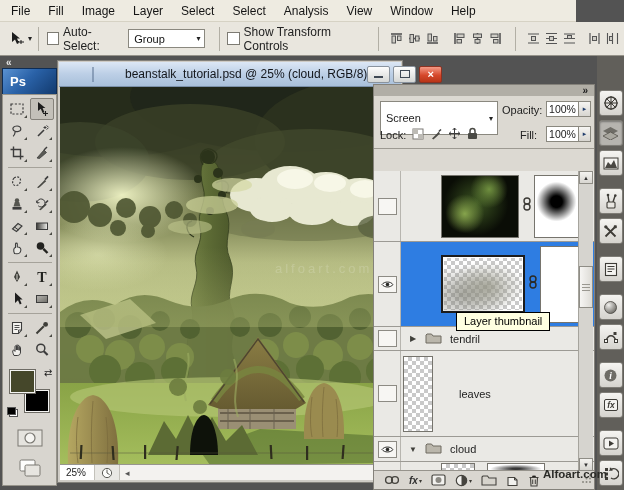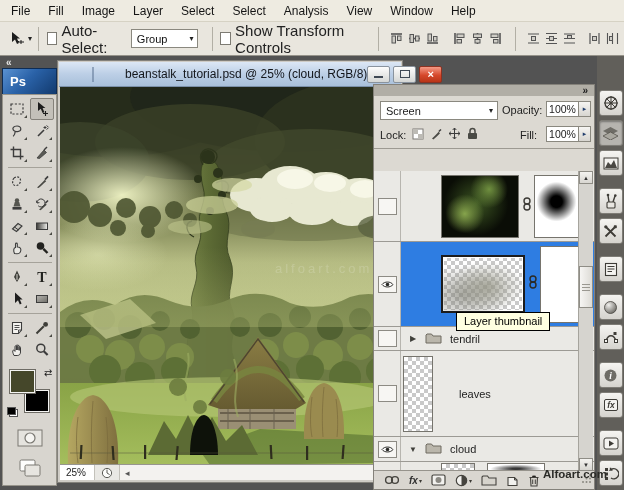--- a/index.html
+++ b/index.html
@@ -1,29 +1,29 @@
 <!DOCTYPE html>
 <html><head>
 <meta charset="utf-8">
 <style>
   html,body{margin:0;padding:0;background:#444;}
   #app{position:relative;width:624px;height:490px;background:#535353;overflow:hidden;
        font-family:"Liberation Sans",sans-serif;-webkit-font-smoothing:antialiased;color:#111;}
   
-  .menu-bar{position:absolute;left:0;top:0;width:624px;height:22px;background:#eeebe1;
+  .menu-bar{position:absolute;left:0;top:0;width:576px;height:22px;background:#eeebe1;
             border-bottom:1px solid #d6d2c4;display:flex;align-items:center;padding-left:2px;box-sizing:border-box;}
   .menu-item{font-size:12px;padding:3px 9px;color:#151515;cursor:default;}
   
   .options-bar{position:absolute;left:0;top:22px;width:624px;height:34px;background:#e9e6de;
                border-bottom:1px solid #96938a;display:flex;align-items:center;box-sizing:border-box;}
   .vsep{width:1px;height:24px;background:#b2afa5;margin:0 6px;}
   .tool-preview{display:flex;align-items:center;margin-left:8px;}
   .caret{font-size:8px;color:#222;margin-left:4px;}
   .checkbox{width:11px;height:11px;background:#fff;border:1px solid #7d7b73;display:inline-block;margin:0 4px 0 2px;}
-  .opt-label{font-size:15px;color:#222;}
+  .opt-label{font-size:12px;color:#222;}
   .mini-select{width:72px;height:17px;background:#fff;border:1px solid #8a887f;display:flex;align-items:center;
                justify-content:space-between;padding:0 3px 0 5px;font-size:11px;margin-left:5px;}
   .mini-select .caret{font-size:8px;}
   .align-group{display:flex;gap:3px;margin:0 4px;}
   .align-btn{width:15px;height:15px;display:flex;align-items:center;justify-content:center;}
   .align-btn svg{display:block;}
   
   .left-palette{position:absolute;left:2px;top:56px;width:55px;bottom:0;}
   .collapse-bar{height:12px;display:flex;align-items:center;padding-left:4px;font-size:10px;color:#e8e8e8;font-weight:bold;}
   .ps-header{height:25px;background:linear-gradient(135deg,#5a92d2 0%,#2a62a8 45%,#123a6e 100%);
@@ -73,21 +73,21 @@
   .right-panel{position:absolute;left:373px;top:84px;width:222px;height:406px;background:#dcd9d2;
                border:1px solid #84817a;box-sizing:border-box;z-index:3;}
   .panel-topbar{height:11px;background:#b1aea6;display:flex;justify-content:flex-end;align-items:center;padding-right:6px;}
   .chevrons{font-size:10px;font-weight:bold;color:#1a1a1a;line-height:1;}
   .tabs-row{height:23px;background:#b1aea6;display:flex;align-items:flex-end;padding-left:4px;position:relative;}
   .tab{font-size:11px;color:#222;background:linear-gradient(#d3d0c8,#c0bdb5);border:1px solid #8b887f;border-bottom:none;
        border-radius:3px 3px 0 0;padding:3px 8px 3px 8px;margin-right:2px;}
   .tab.active{background:#dcd9d2;padding-bottom:4px;}
   .panel-menu-icon{position:absolute;right:4px;bottom:3px;font-size:9px;color:#1a1a1a;letter-spacing:-1px;}
   .panel-controls{height:52px;border-bottom:1px solid #9d9a92;position:relative;font-size:11px;color:#222;}
-  .blend-select{position:absolute;left:6px;top:5px;width:118px;height:19px;background:#fff;border:1px solid #8a887f;
+  .blend-select{position:absolute;left:6px;top:5px;width:118px;height:34px;background:#fff;border:1px solid #8a887f;
                 display:flex;align-items:center;justify-content:space-between;padding:0 4px 0 5px;box-sizing:border-box;}
   .blend-select .caret{font-size:8px;}
   .opacity-label{position:absolute;left:128px;top:8px;}
   .val-box{position:absolute;width:33px;height:16px;background:#fff;border:1px solid #8a887f;font-size:10.5px;
            display:flex;align-items:center;justify-content:center;box-sizing:border-box;}
   .spin-btn{position:absolute;width:13px;height:16px;background:linear-gradient(#f6f5f2,#d7d5d0);
             border:1px solid #8a887f;font-size:7px;display:flex;align-items:center;justify-content:center;
             box-sizing:border-box;color:#23406e;}
   .lock-label{position:absolute;left:6px;top:33px;}
   .lock-icons{position:absolute;left:38px;top:31px;display:flex;gap:6px;align-items:center;}

